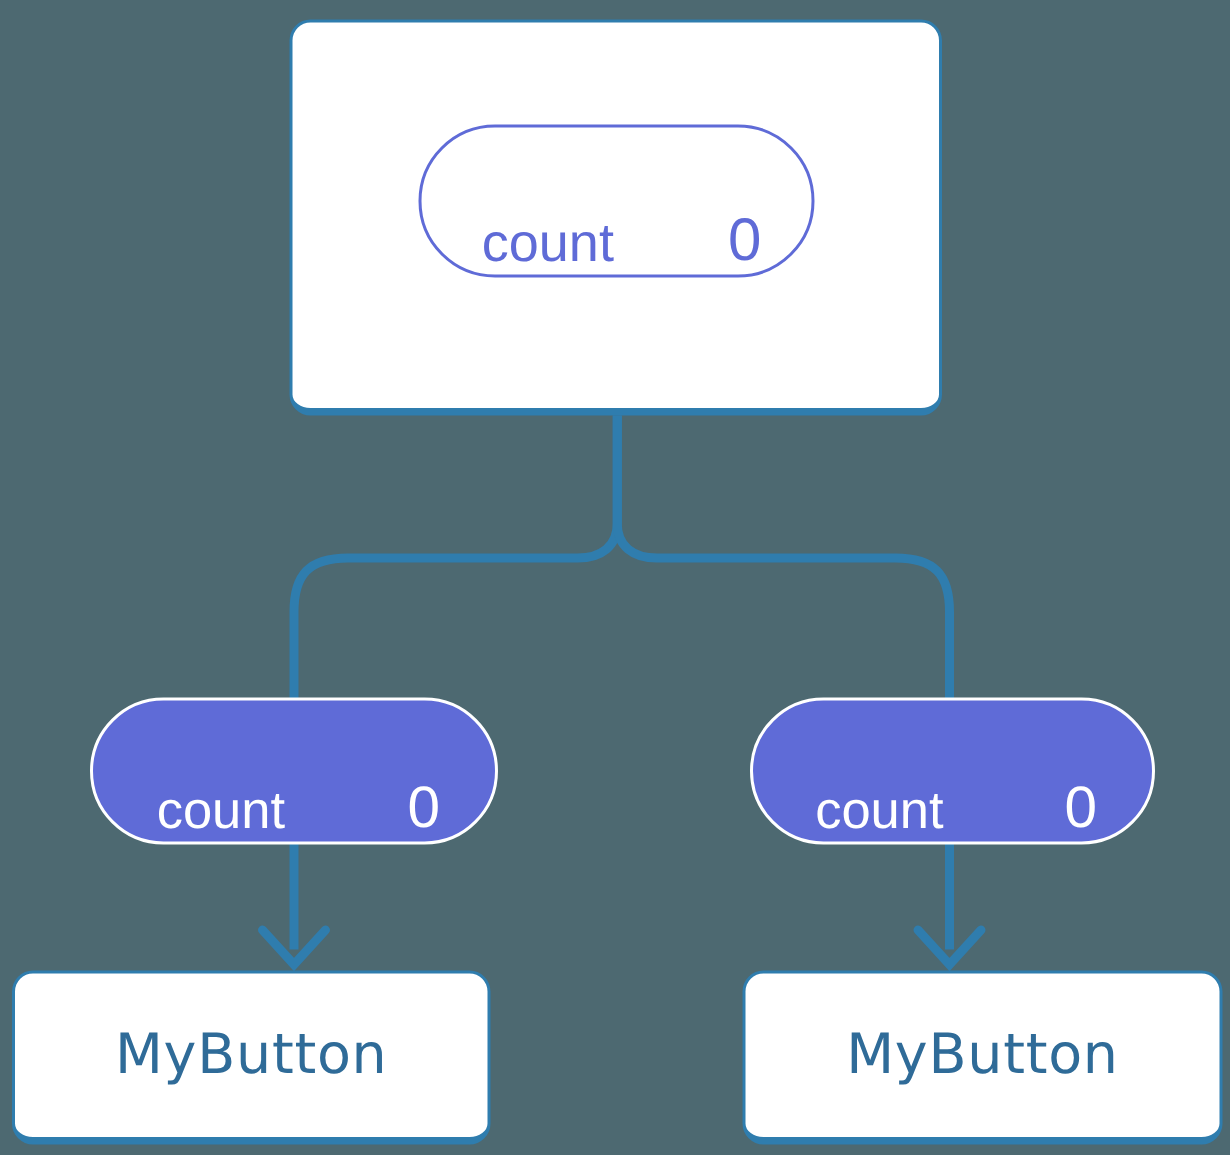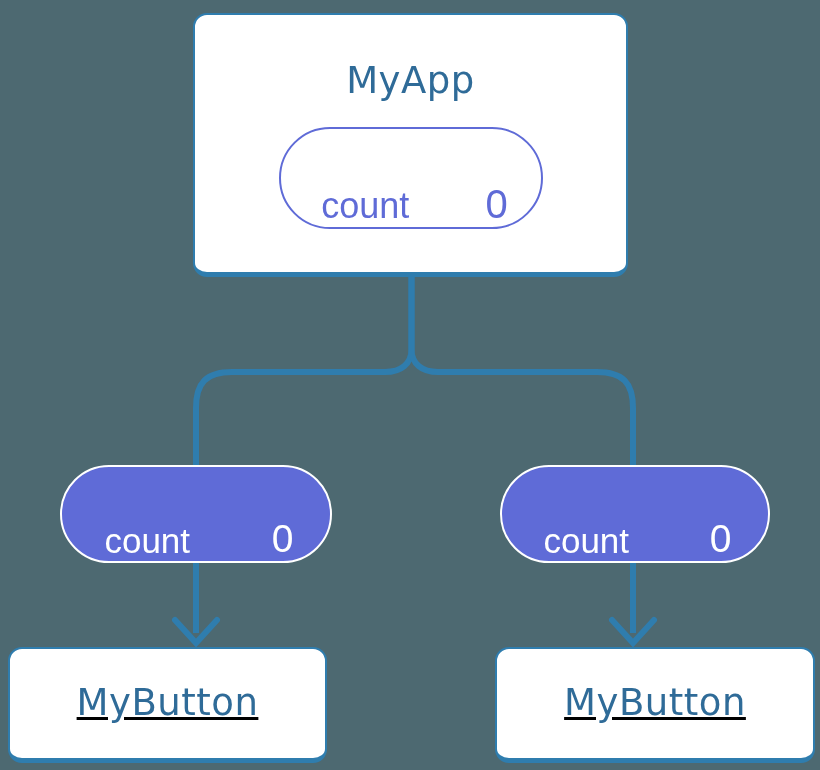--- a/index.html
+++ b/index.html
@@ -33,21 +33,21 @@
 
   .card {
     position: absolute; z-index: 2;
     background: var(--card-bg);
     border: 2px solid var(--line);
     border-bottom-width: 5px;
     border-radius: 14px;
     display: flex; flex-direction: column; align-items: center;
   }
   .root-card { left: 193px; top: 13px; width: 435px; height: 264px; padding-top: 44px; }
-  .child-card { justify-content: center; text-decoration: underline; }
+  .child-card { justify-content: center; }
   .child-left  { left: 8px;   top: 647px; width: 319px; height: 116px; }
   .child-right { left: 495px; top: 647px; width: 320px; height: 116px; }
 
   .card-title {
     font-family: "DejaVu Sans", "Liberation Sans", sans-serif;
     font-weight: 400;
     font-size: 37px;
     color: var(--title-text);
     letter-spacing: 0.5px;
     line-height: 1.2;
@@ -92,21 +92,20 @@
 <div class="canvas">
 
   <svg class="connectors" viewBox="0 0 820 770" xmlns="http://www.w3.org/2000/svg" aria-hidden="true">
     <path class="edge" d="M411.5,277 L411.5,349 C411.5,364 401,372 385,372 L232,372 C206,372 196,383 196,408 L196,633"></path>
     <path class="edge" d="M411.5,277 L411.5,349 C411.5,364 422,372 438,372 L597,372 C623,372 633,383 633,408 L633,633"></path>
     <path class="arrowhead" d="M175,620 L196,643 L217,620"></path>
     <path class="arrowhead" d="M612,620 L633,643 L654,620"></path>
   </svg>
 
   <div class="card root-card">
-    <div class="card-title">MyApp</div>
     <div class="pill pill-outline">
       <span class="pill-name">count</span>
       <span class="pill-divider"></span>
       <span class="pill-value">0</span>
     </div>
   </div>
 
   <div class="pill pill-solid pill-left">
     <span class="pill-name">count</span>
     <span class="pill-divider"></span>

